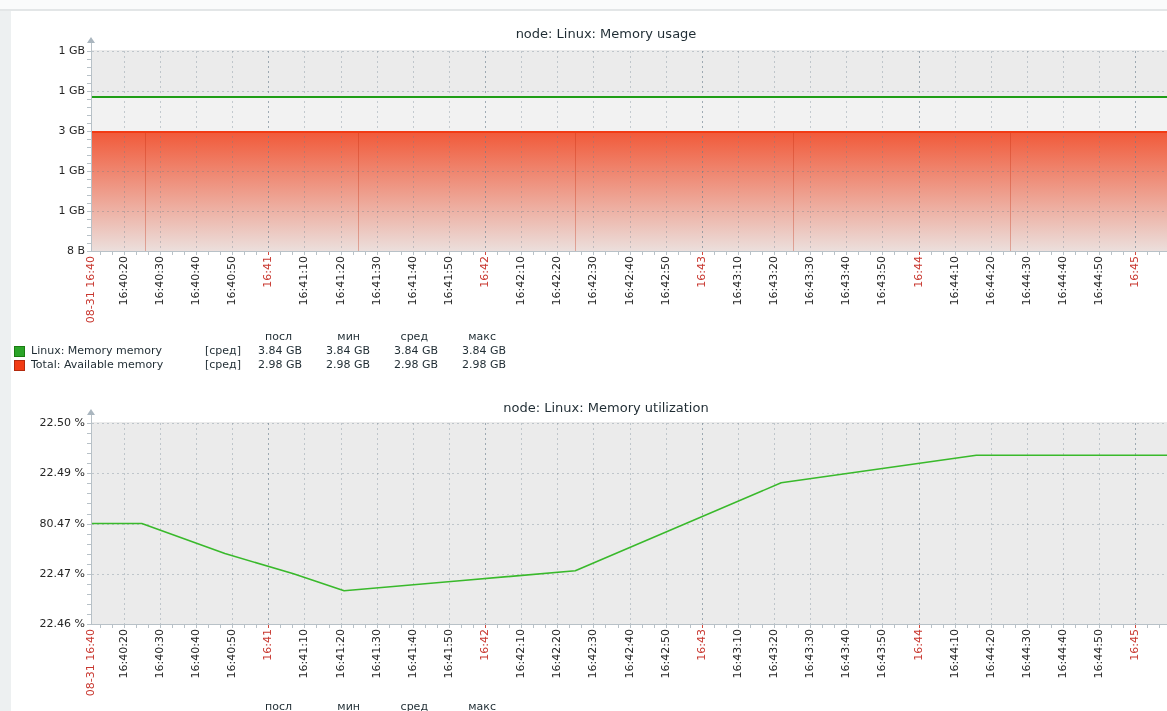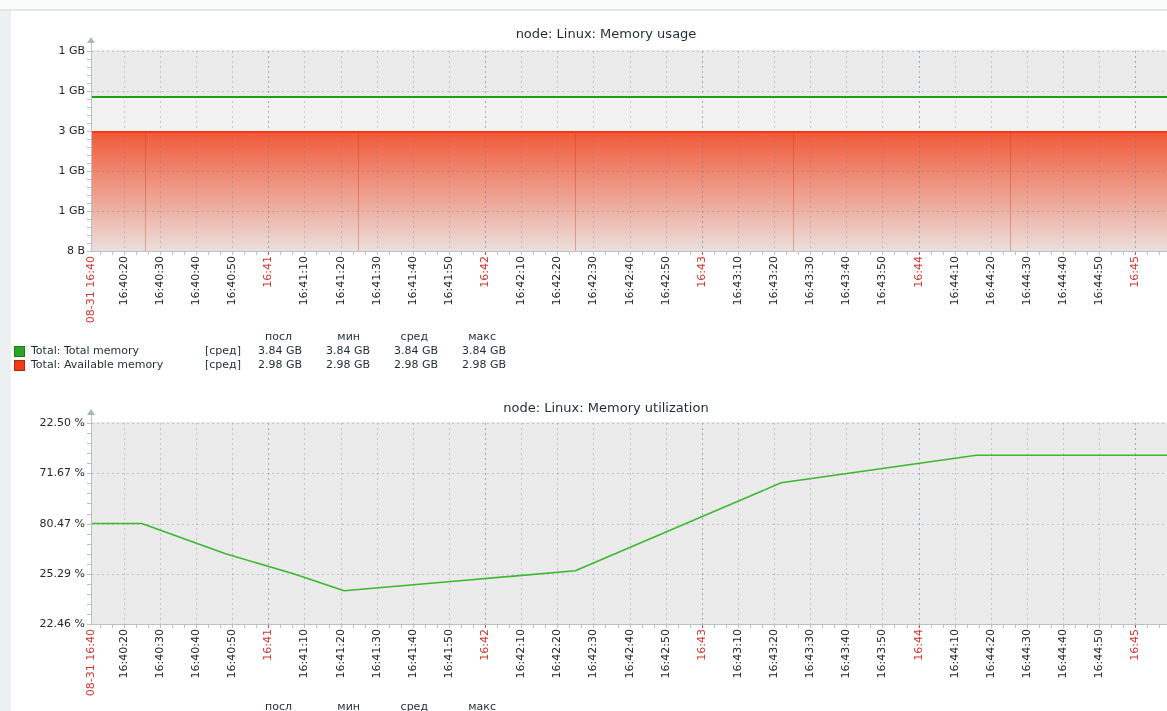--- a/index.html
+++ b/index.html
@@ -244,21 +244,21 @@
       <div></div>
       <div></div>
       <div></div>
       <div class="h">посл</div>
       <div class="h">мин</div>
       <div class="h">сред</div>
       <div class="h">макс</div>
       <div>
         <div class="sq" style="background: rgb(43, 164, 40); border-color: rgb(26, 124, 17);"></div>
       </div>
-      <div>Total: Total memory</div>
+      <div>Linux: Memory memory</div>
       <div>[сред]</div>
       <div class="v">3.84 GB</div>
       <div class="v">3.84 GB</div>
       <div class="v">3.84 GB</div>
       <div class="v">3.84 GB</div>
       <div>
         <div class="sq" style="background: rgb(242, 59, 20); border-color: rgb(178, 42, 14);"></div>
       </div>
       <div>Total: Available memory</div>
       <div>[сред]</div>
@@ -305,23 +305,23 @@
     <div class="grid-v" style="left: 1063px; top: 423px; height: 201px;"></div>
     <div class="grid-v" style="left: 1099.1px; top: 423px; height: 201px;"></div>
     <div class="grid-v minute" style="left: 1135.3px; top: 423px; height: 201px;"></div>
     <svg class="plotline" width="1167" height="711">
       <polyline points="91.2,523.5 141.8,523.5 224.9,553.6 293.5,573.8 344.1,590.8 459.7,580.8 575.3,570.7 781.2,482.8 976.3,455.2 1200.3,455.2" fill="none" stroke="#39b92b" stroke-width="1.6" stroke-linejoin="round"></polyline>
     </svg>
     <div class="axis" style="left: 91px; top: 415px; width: 1px; height: 209px;"></div>
     <div class="axis" style="left: 91px; top: 624px; width: 1109px; height: 1px;"></div>
     <div class="arrow" style="left: 87px; top: 409px;"></div>
     <div class="ylab" style="left: 23px; top: 416px;">22.50 %</div>
-    <div class="ylab" style="left: 23px; top: 466.3px;">71.67 %</div>
+    <div class="ylab" style="left: 23px; top: 466.3px;">22.49 %</div>
     <div class="ylab" style="left: 23px; top: 516.5px;">80.47 %</div>
-    <div class="ylab" style="left: 23px; top: 566.8px;">25.29 %</div>
+    <div class="ylab" style="left: 23px; top: 566.8px;">22.47 %</div>
     <div class="ylab" style="left: 23px; top: 617px;">22.46 %</div>
     <div class="tick" style="left: 87px; top: 423px; width: 4px; height: 1px;"></div>
     <div class="tick" style="left: 87px; top: 433.1px; width: 4px; height: 1px;"></div>
     <div class="tick" style="left: 87px; top: 443.1px; width: 4px; height: 1px;"></div>
     <div class="tick" style="left: 87px; top: 453.2px; width: 4px; height: 1px;"></div>
     <div class="tick" style="left: 87px; top: 463.2px; width: 4px; height: 1px;"></div>
     <div class="tick" style="left: 87px; top: 473.3px; width: 4px; height: 1px;"></div>
     <div class="tick" style="left: 87px; top: 483.3px; width: 4px; height: 1px;"></div>
     <div class="tick" style="left: 87px; top: 493.4px; width: 4px; height: 1px;"></div>
     <div class="tick" style="left: 87px; top: 503.4px; width: 4px; height: 1px;"></div>

